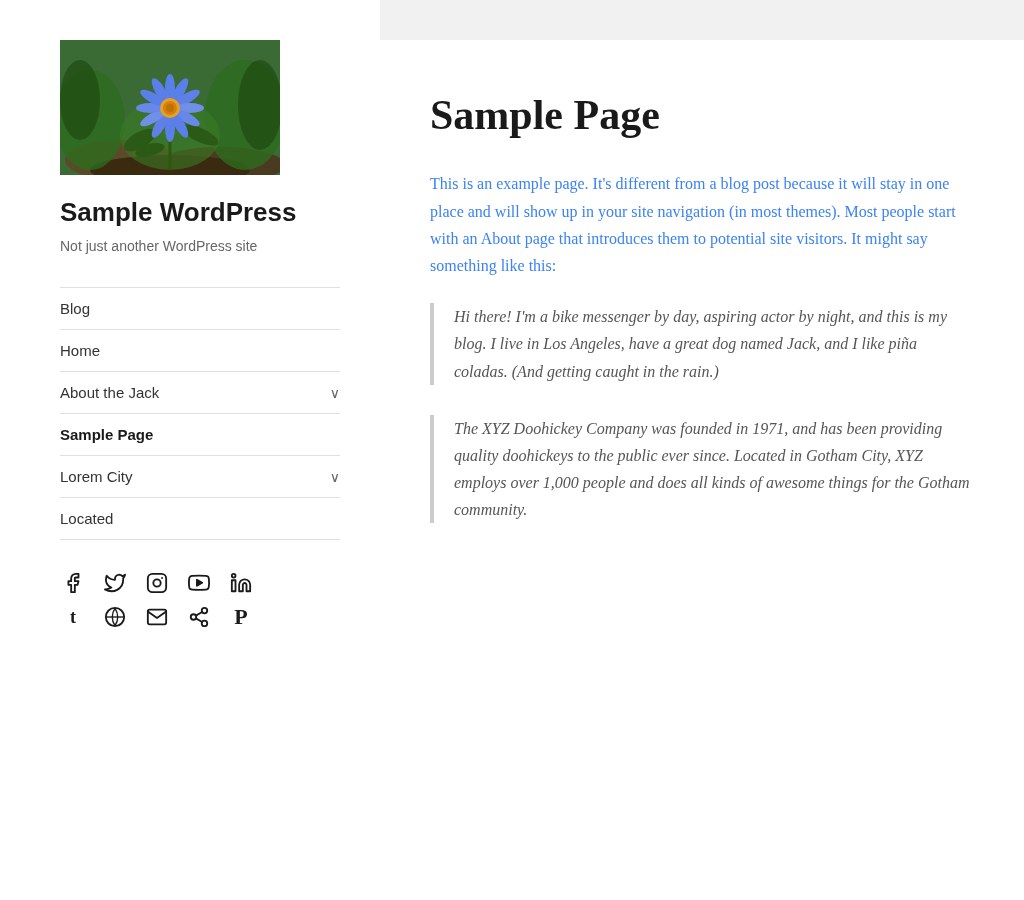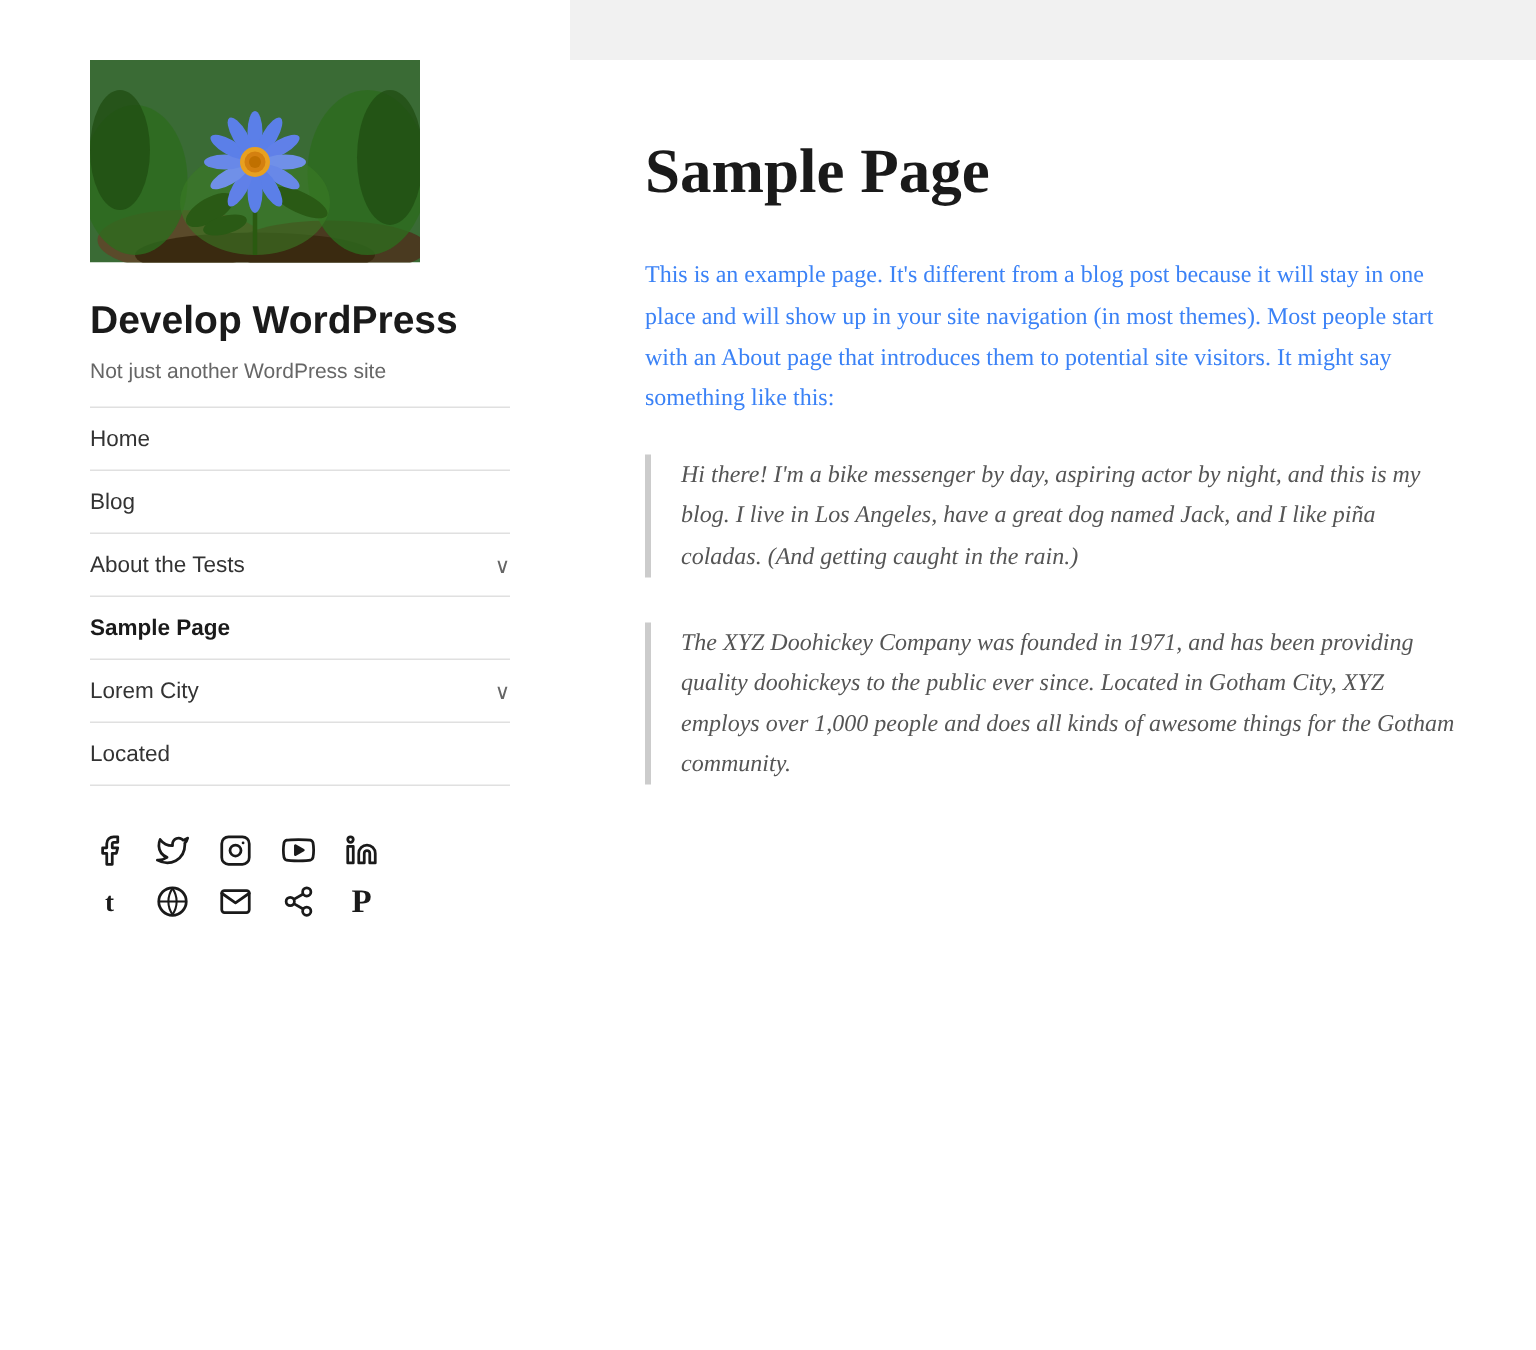--- a/index.html
+++ b/index.html
@@ -32,21 +32,21 @@
       color: #1a1a1a;
       line-height: 1.2;
       margin-bottom: 8px;
     }
 
     .site-description {
       font-family: Arial, sans-serif;
       font-size: 14px;
       color: #666;
       line-height: 1.5;
-      margin-bottom: 13px;
+      margin-bottom: 30px;
     }
 
     .nav-menu {
       list-style: none;
       margin-bottom: 30px;
     }
 
     .nav-menu li {
       border-top: 1px solid #e0e0e0;
     }
@@ -183,38 +183,38 @@
         <circle cx="0" cy="0" r="10" fill="#e8a020"></circle>
         <circle cx="0" cy="0" r="7" fill="#d48010"></circle>
         <circle cx="0" cy="0" r="4" fill="#c07000"></circle>
       </g>
 
       <ellipse cx="20" cy="60" rx="20" ry="40" fill="#1e4a10" opacity="0.7"></ellipse>
       <ellipse cx="200" cy="65" rx="22" ry="45" fill="#1e4a10" opacity="0.7"></ellipse>
     </svg>
   </div>
 
-  <h1 class="site-title">Develop WordPress</h1>
+  <h1 class="site-title">Sample WordPress</h1>
   <p class="site-description">Not just another WordPress site</p>
 
   <nav>
     <ul class="nav-menu" id="nav-list">
         <li>
           <a href="#">
+            <span>Blog</span>
+          </a>
+        </li>
+        <li>
+          <a href="#">
             <span>Home</span>
           </a>
         </li>
         <li>
           <a href="#">
-            <span>Blog</span>
-          </a>
-        </li>
-        <li>
-          <a href="#">
-            <span>About the Tests</span>
+            <span>About the Jack</span>
             <span class="nav-arrow">∨</span>
           </a>
         </li>
         <li class="active">
           <a href="#">
             <span>Sample Page</span>
           </a>
         </li>
         <li>
           <a href="#">

